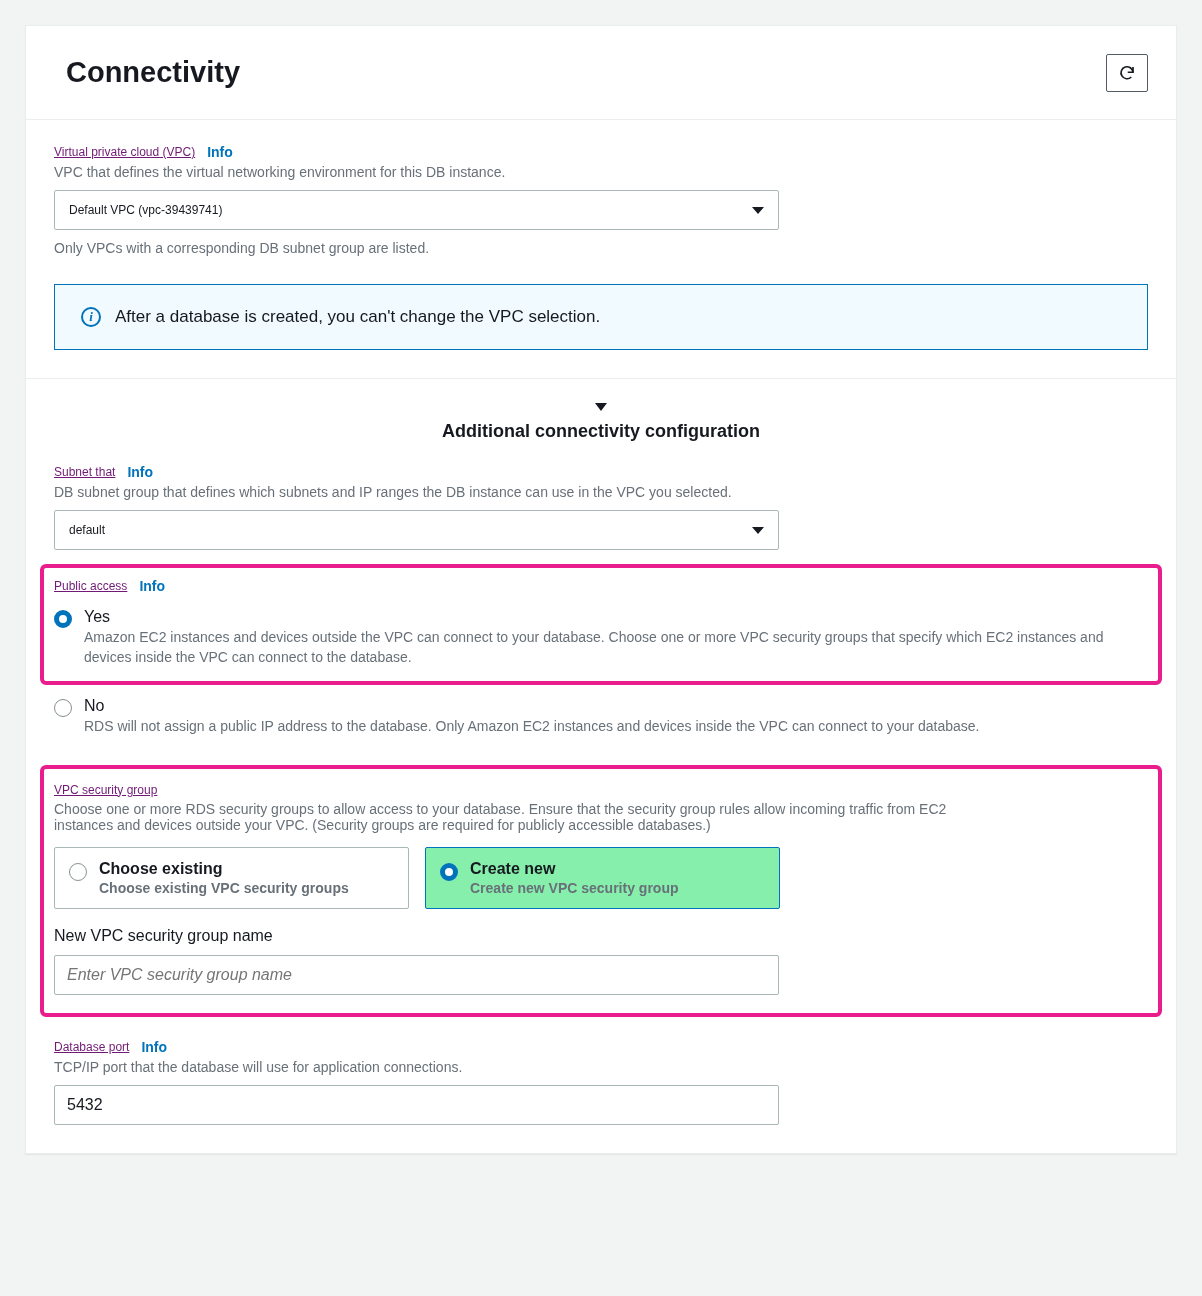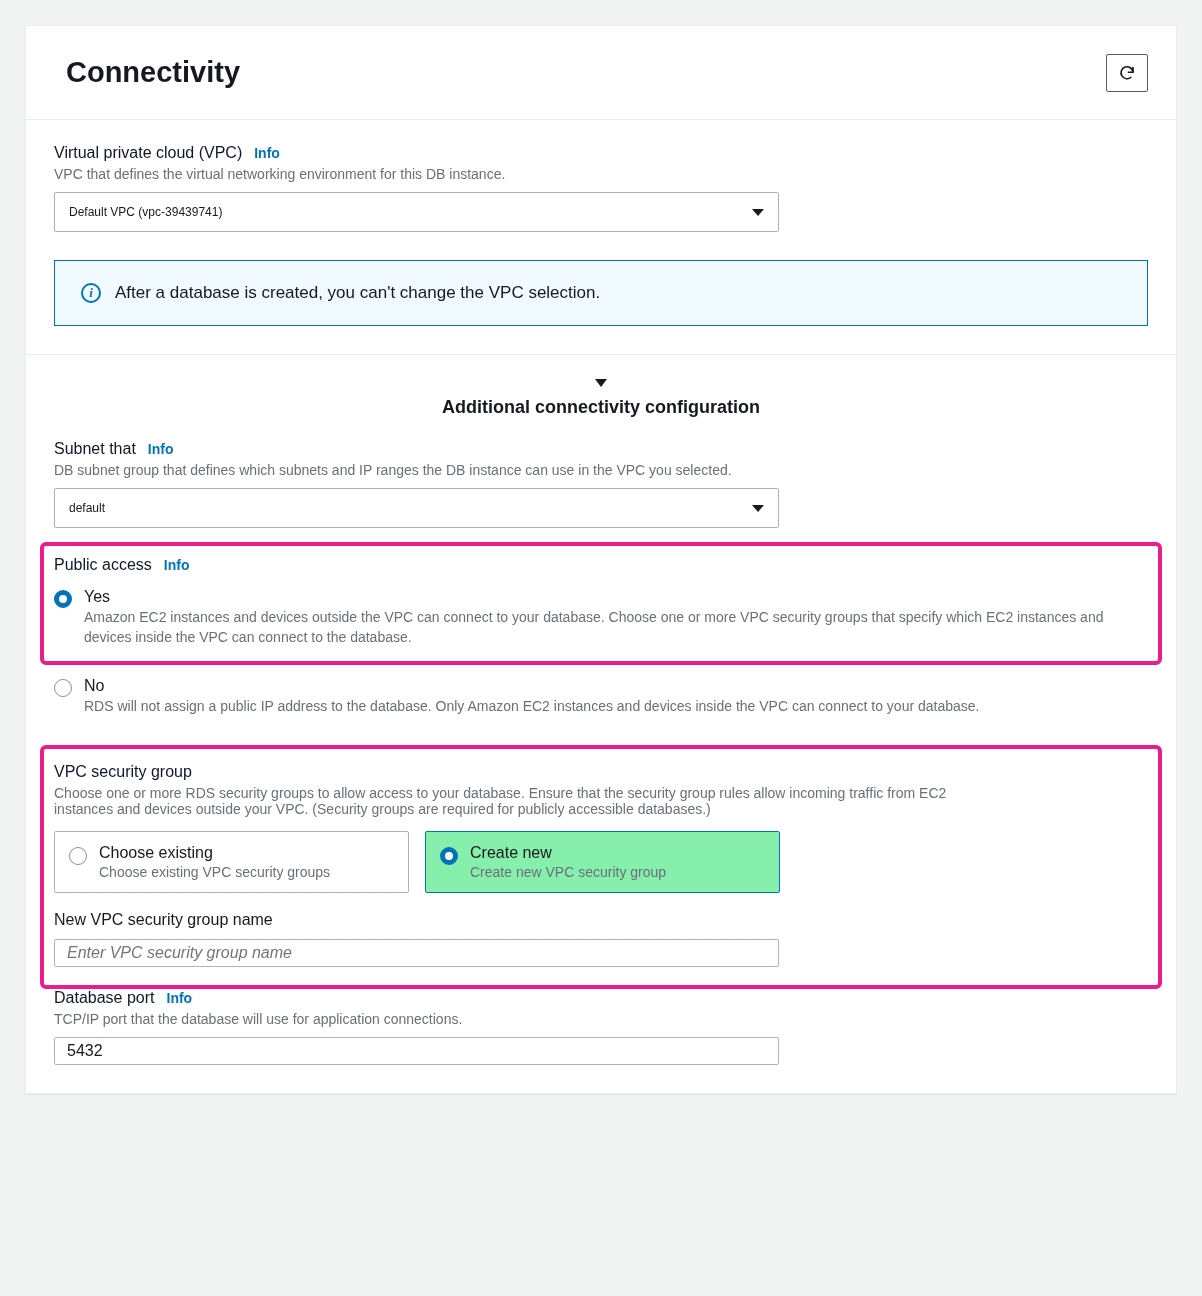--- a/index.html
+++ b/index.html
@@ -35,30 +35,31 @@
     background: #fff;
     border-radius: 2px;
     display: flex;
     align-items: center;
     justify-content: center;
     cursor: pointer;
   }
   .refresh-btn svg { width: 18px; height: 18px; }
   .panel-body { padding: 24px 28px 28px 28px; }
   .field { margin-bottom: 0; }
-  .field + .field, .section-gap { }
+  .field + .field, .section-gap { margin-top: 22px; }
   .field-title-row {
     display: flex;
     align-items: center;
     gap: 12px;
   }
   .field-title {
-    font-size: 16px;
+    font-size: 12px;
     font-weight: 400;
-    color: #0f172a;
+    color: #701a75;
+    text-decoration: underline;
   }
   .info-link {
     color: #0073bb;
     font-size: 14px;
     font-weight: 700;
     cursor: pointer;
   }
   .field-desc {
     color: #687078;
     font-size: 14px;
@@ -166,20 +167,21 @@
   }
   .highlight-sg {
     margin-top: 24px;
     padding: 14px 10px 18px 10px;
   }
 
   .tile-row {
     display: flex;
     gap: 16px;
     margin-top: 14px;
+    font-weight: bold;
   }
   .tile {
     flex: 1;
     border: 1px solid #aab7b8;
     border-radius: 2px;
     padding: 12px 14px;
     display: flex;
     align-items: flex-start;
     gap: 12px;
     cursor: pointer;
@@ -191,21 +193,21 @@
     background: #86efac;
   }
   .tile .radio { margin-top: 3px; }
   .tile-title { font-size: 16px; }
   .tile-desc { font-size: 14px; color: #687078; margin-top: 2px; }
 
   .text-input {
     margin-top: 10px;
     width: 725px;
     max-width: 100%;
-    height: 28px;
+    height: 40px;
     border: 1px solid #aab7b8;
     border-radius: 2px;
     padding: 0 12px;
     font-size: 16px;
     font-style: italic;
     color: #687078;
     outline: none;
   }
   .text-input.value { font-style: normal; color: #16191f; }
 
@@ -234,20 +236,21 @@
     <div class="field">
       <div class="field-title-row">
         <span class="field-title">Virtual private cloud (VPC)</span>
         <span class="info-link">Info</span>
       </div>
       <div class="field-desc">VPC that defines the virtual networking environment for this DB instance.</div>
       <div class="select">
         <span>Default VPC (vpc-39439741)</span>
         <span class="caret"></span>
       </div>
+      <div class="hint">Only VPCs with a corresponding DB subnet group are listed.</div>
     </div>
 
     <div class="info-box">
       <span class="info-icon">i</span>
       <span>After a database is created, you can't change the VPC selection.</span>
     </div>
 
     <div class="divider"></div>
 
     <div class="expand-header">

